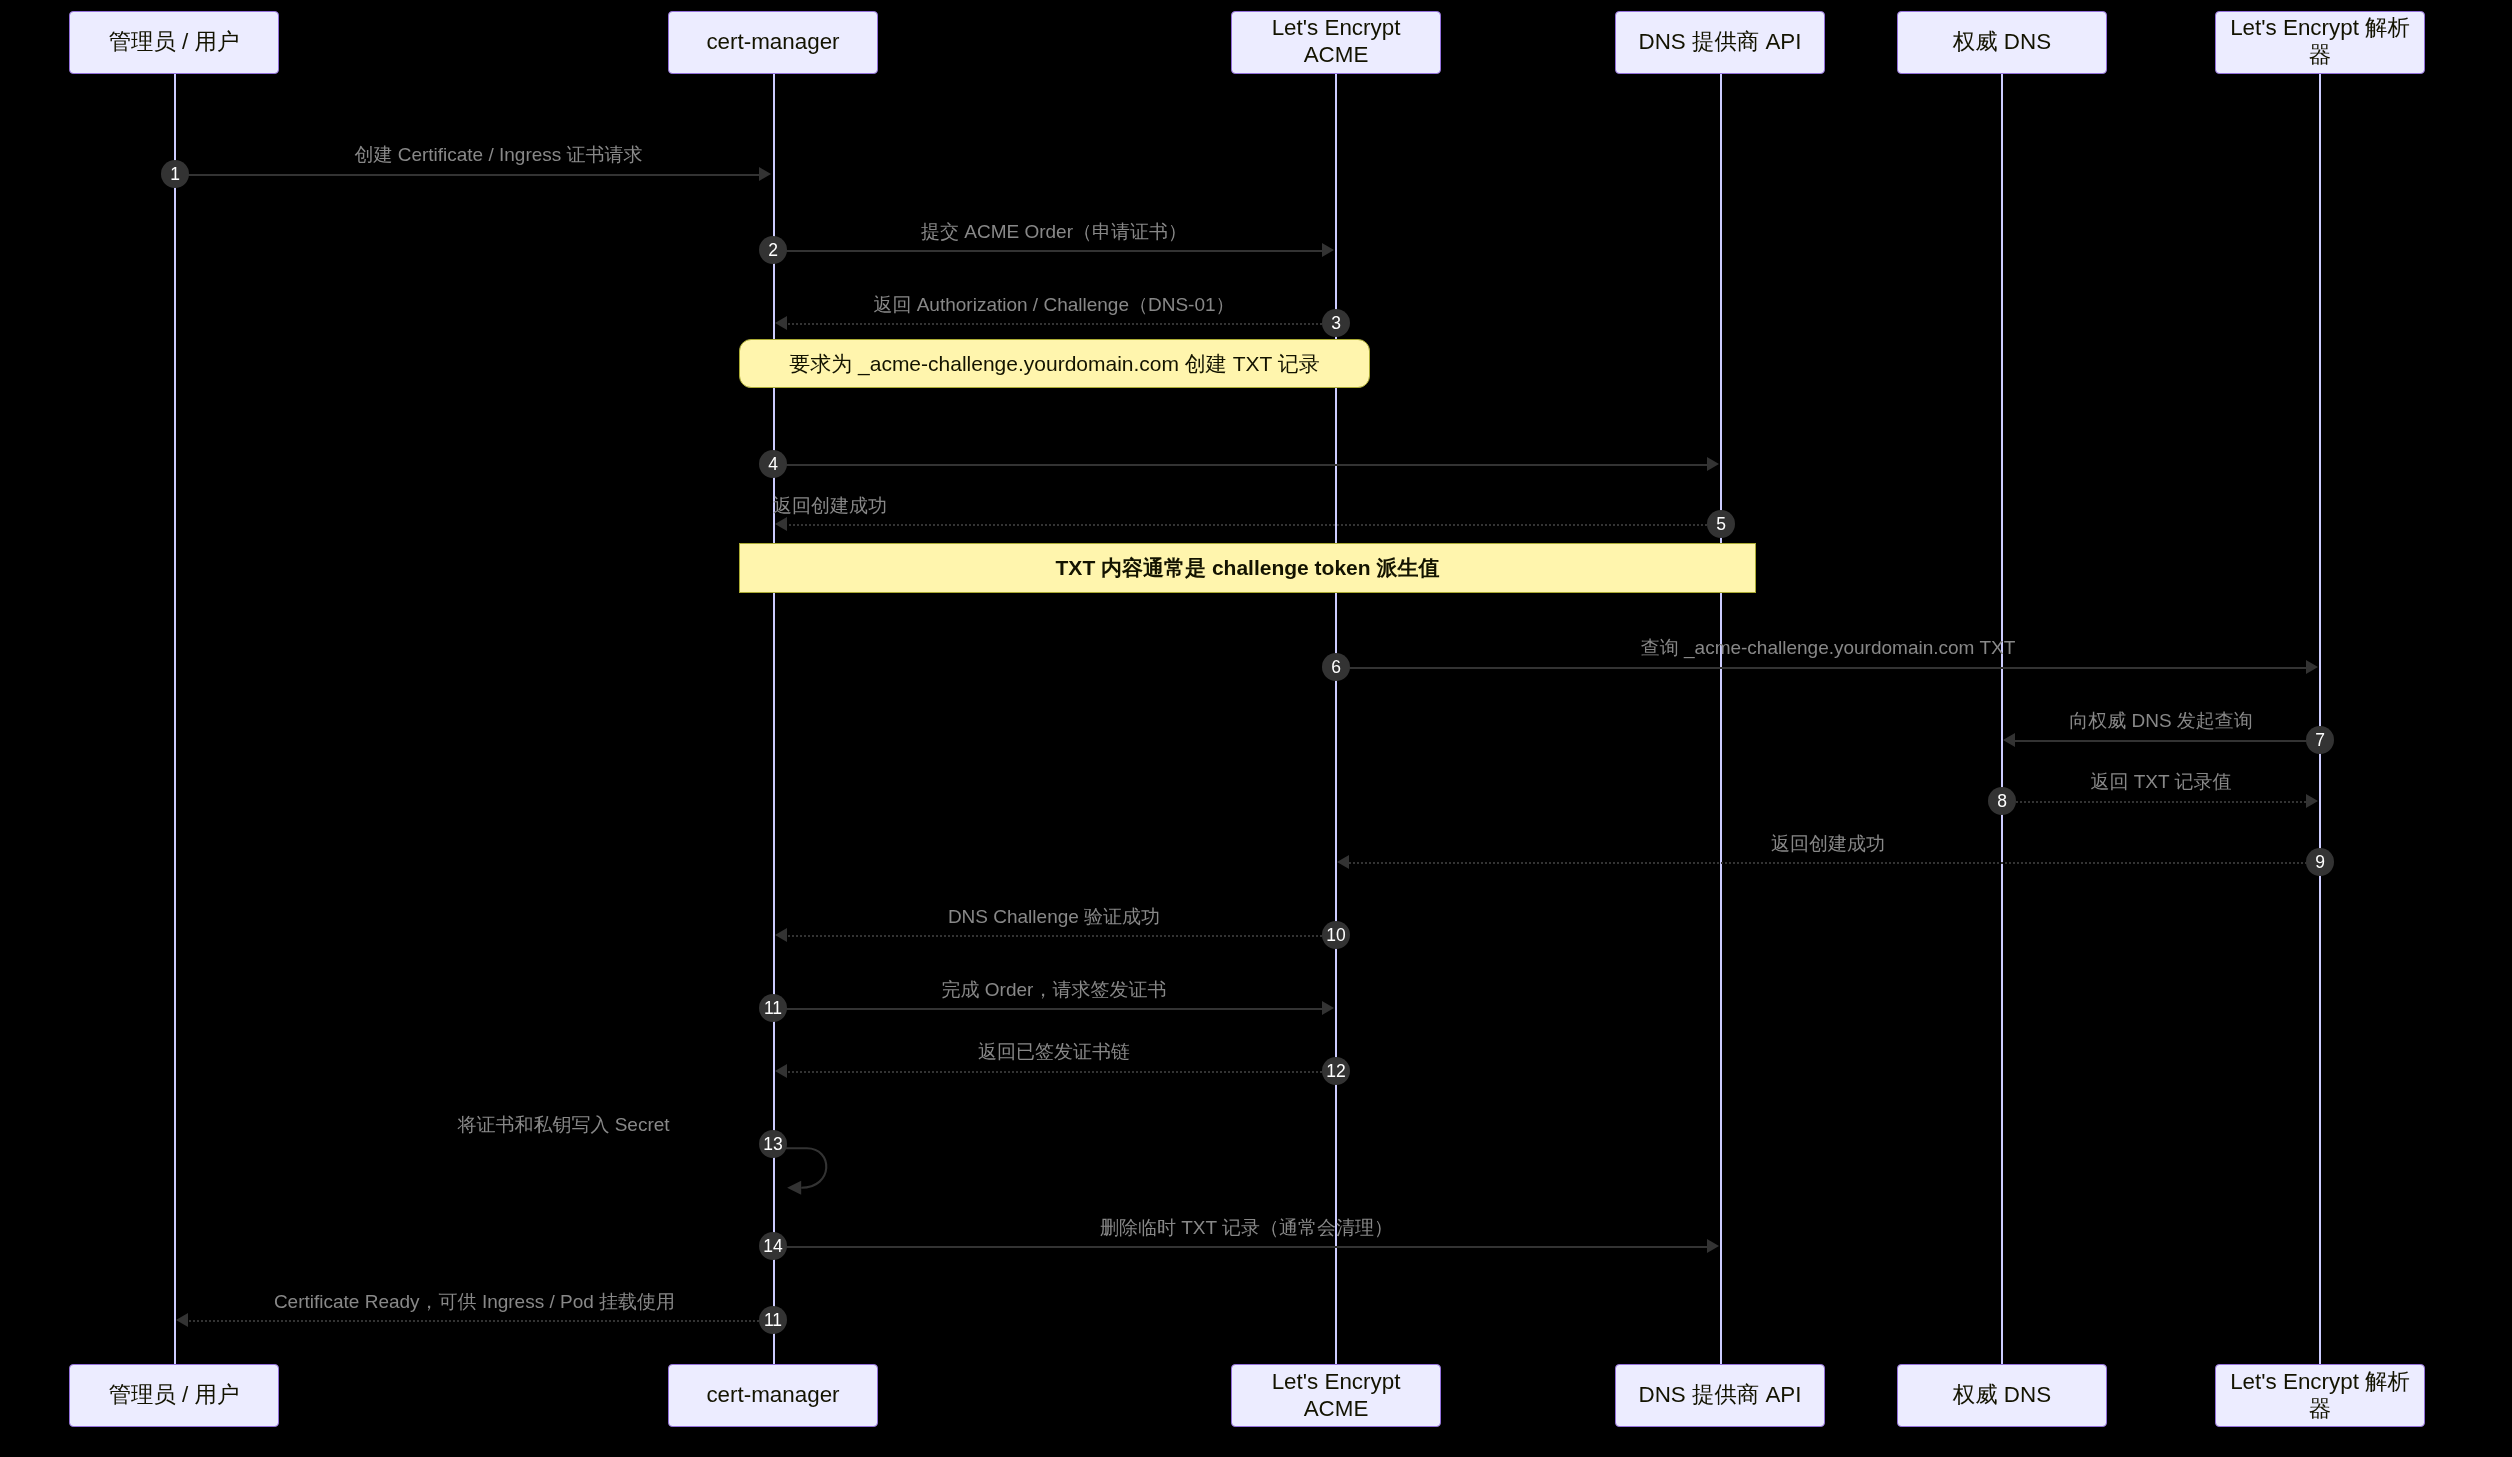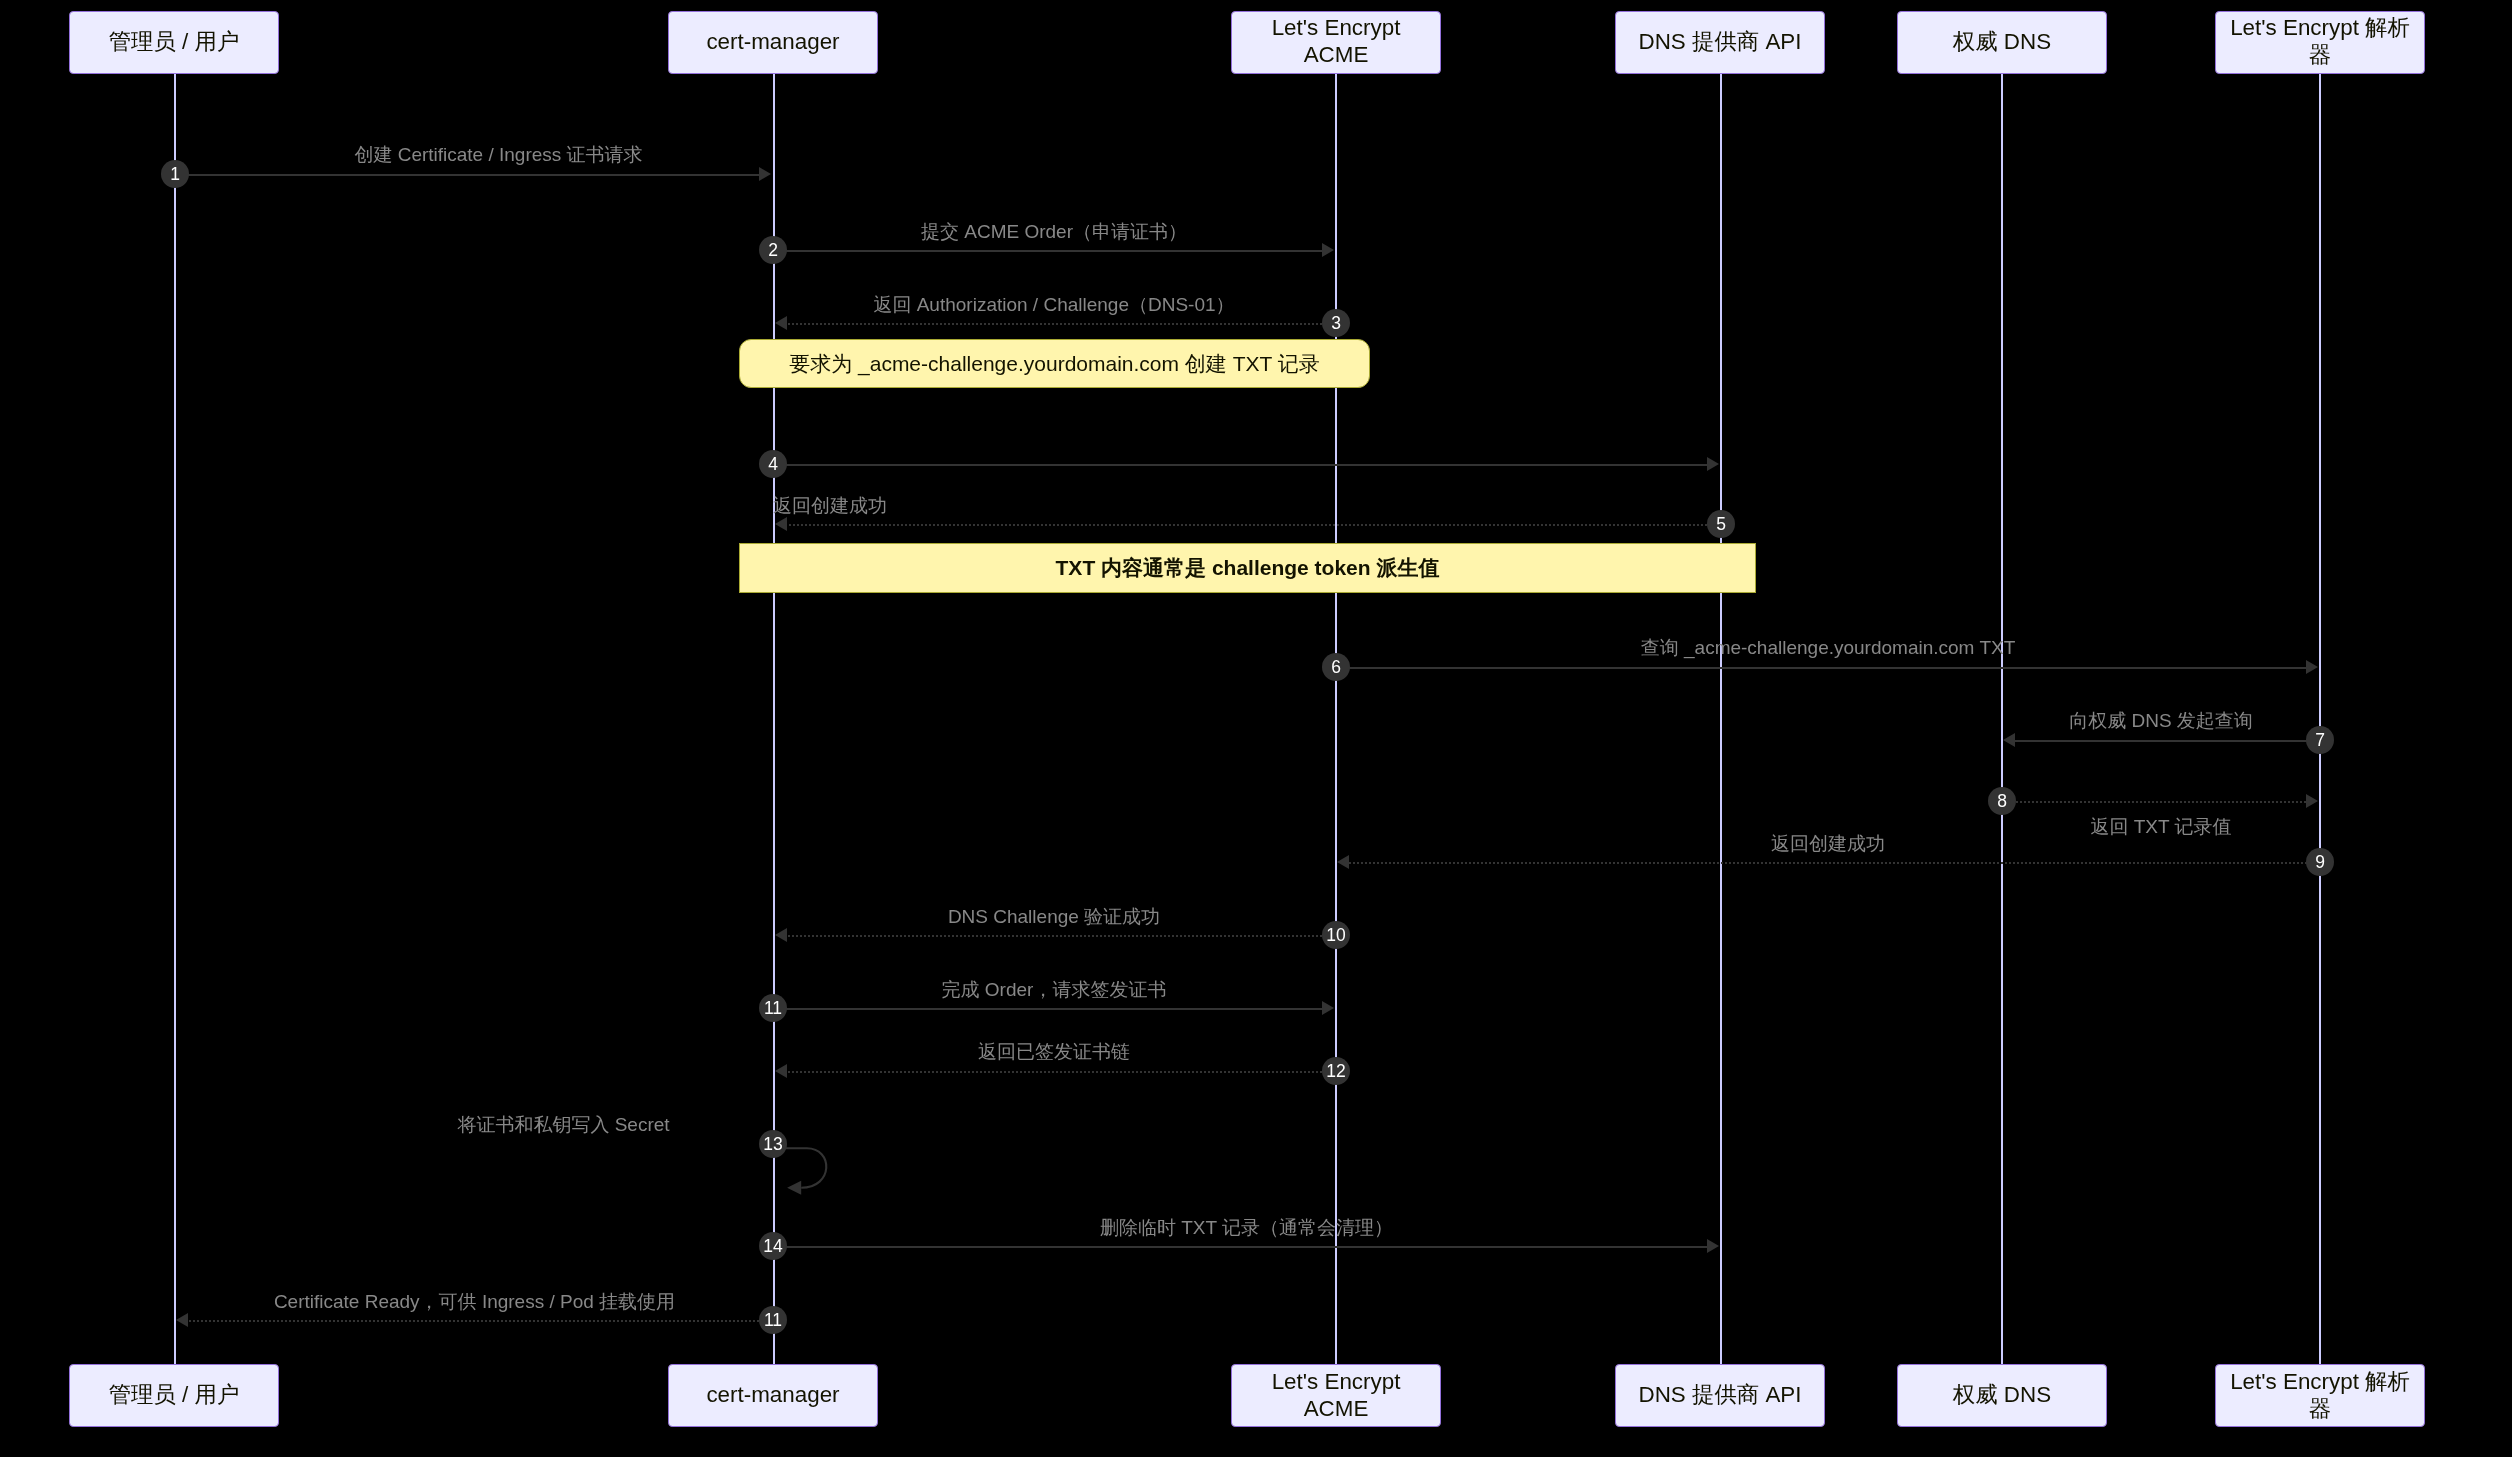--- a/index.html
+++ b/index.html
@@ -176,21 +176,21 @@
     <div class="msg-line" style="left: 1342px; top: 667px; width: 972px;"></div>
     <div class="arrow-head right" style="top: 660px; left: 2306px;"></div>
     <div class="msg-text" style="left: 1336px; top: 637px; width: 984px; text-align: center;">查询 _acme-challenge.yourdomain.com TXT</div>
     <div class="seq-num" style="left: 1322px; top: 653px;">6</div>
     <div class="msg-line" style="left: 2008px; top: 740px; width: 306px;"></div>
     <div class="arrow-head left" style="top: 733px; left: 2003px;"></div>
     <div class="msg-text" style="left: 2002px; top: 710px; width: 318px; text-align: center;">向权威 DNS 发起查询</div>
     <div class="seq-num" style="left: 2306px; top: 726px;">7</div>
     <div class="msg-line dotted" style="left: 2008px; top: 801px; width: 306px;"></div>
     <div class="arrow-head right" style="top: 794px; left: 2306px;"></div>
-    <div class="msg-text" style="left: 2002px; top: 816px; width: 318px; text-align: center;">返回 TXT 记录值</div>
+    <div class="msg-text" style="left: 2002px; top: 771px; width: 318px; text-align: center;">返回 TXT 记录值</div>
     <div class="seq-num" style="left: 1988px; top: 787px;">8</div>
     <div class="msg-line dotted" style="left: 1342px; top: 862px; width: 972px;"></div>
     <div class="arrow-head left" style="top: 855px; left: 1337px;"></div>
     <div class="msg-text" style="left: 1336px; top: 833px; width: 984px; text-align: center;">返回创建成功</div>
     <div class="seq-num" style="left: 2306px; top: 848px;">9</div>
     <div class="msg-line dotted" style="left: 780px; top: 935px; width: 550px;"></div>
     <div class="arrow-head left" style="top: 928px; left: 775px;"></div>
     <div class="msg-text" style="left: 773px; top: 906px; width: 562px; text-align: center;">DNS Challenge 验证成功</div>
     <div class="seq-num" style="left: 1322px; top: 921px;">10</div>
     <div class="msg-line" style="left: 780px; top: 1008px; width: 550px;"></div>

